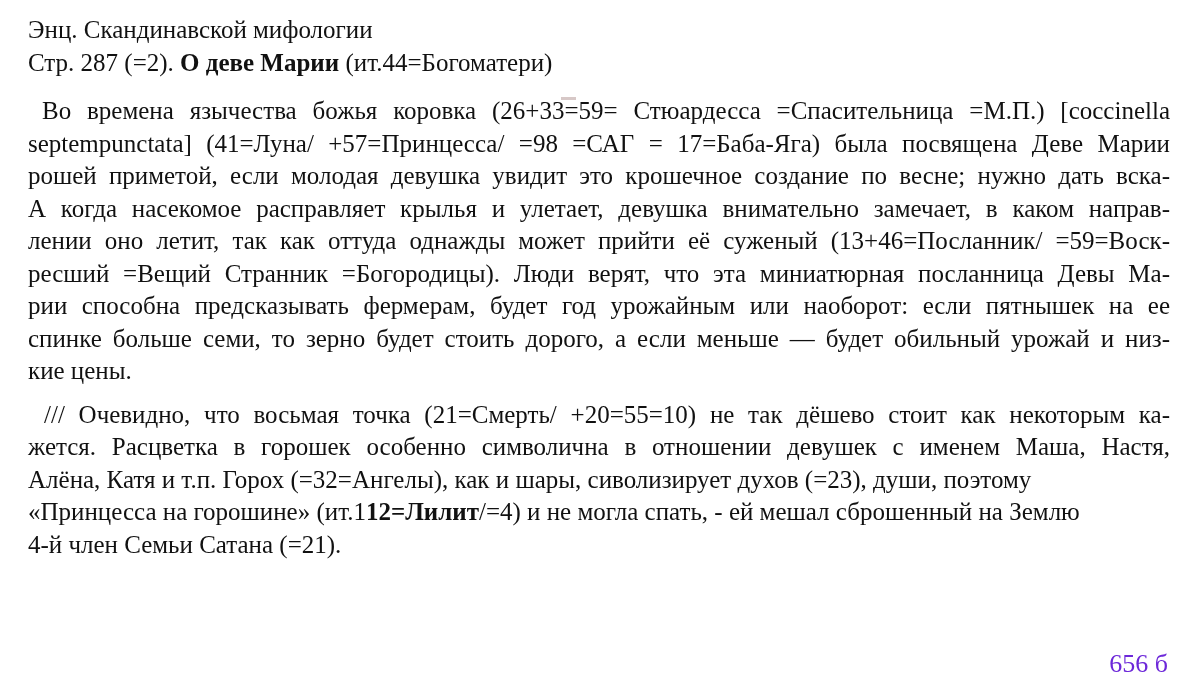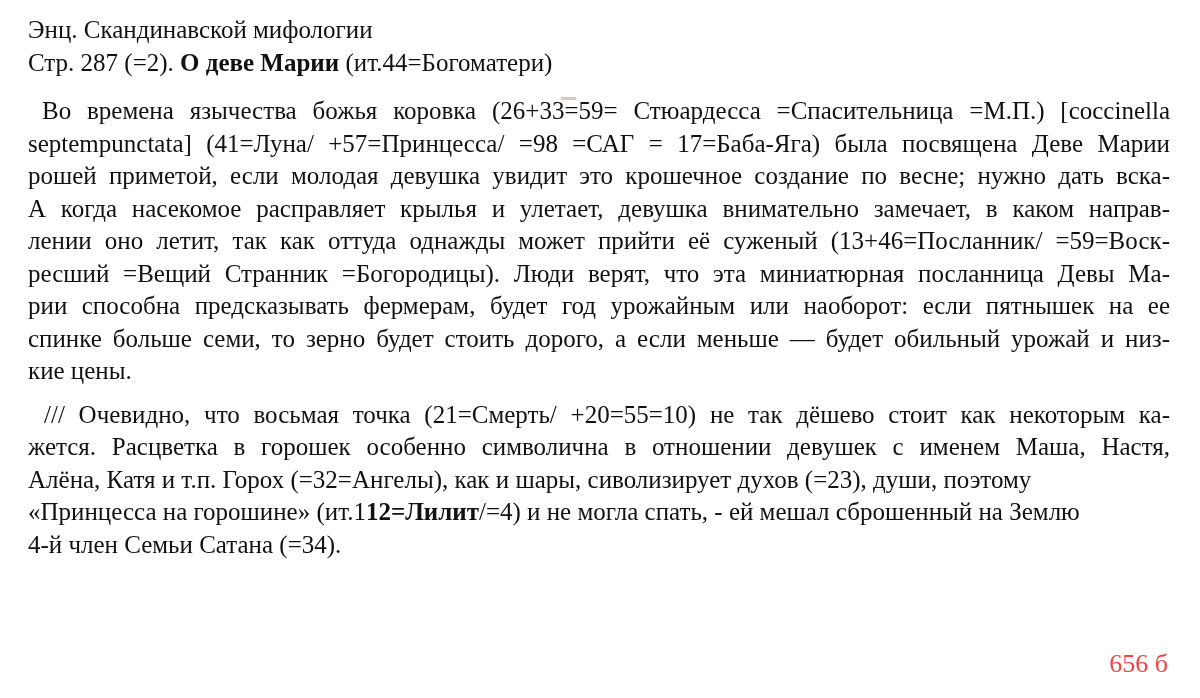--- a/index.html
+++ b/index.html
@@ -39,21 +39,21 @@
     width: 15px;
     height: 3px;
     background: #c9b6b4;
     opacity: 0.75;
   }
   .footer {
     position: absolute;
     right: 32px;
     bottom: 18px;
     font-size: 26px;
-    color: #ef4444;
+    color: #6d28d9;
     line-height: 32px;
   }
 </style>
 </head>
 <body>
 
 <div class="page">
   <div class="content">
 
     <div class="line">Энц. Скандинавской мифологии</div>
@@ -70,21 +70,21 @@
       <div class="line just">рии способна предсказывать фермерам, будет год урожайным или наоборот: если пятнышек на ее</div>
       <div class="line just">спинке больше семи, то зерно будет стоить дорого, а если меньше — будет обильный урожай и низ-</div>
       <div class="line">кие цены.</div>
     </div>
 
     <div class="para2">
       <div class="line just indent2">/// Очевидно, что восьмая точка (21=Смерть/ +20=55=10) не так дёшево стоит как некоторым ка-</div>
       <div class="line just">жется. Расцветка в горошек особенно символична в отношении девушек с именем Маша, Настя,</div>
       <div class="line">Алёна, Катя и т.п. Горох (=32=Ангелы), как и шары, сиволизирует духов (=23), души, поэтому</div>
       <div class="line"><span>«Принцесса на горошине» (ит.1</span><b>12=Лилит</b><span>/=4) и не могла спать, - ей мешал сброшенный на Землю</span></div>
-      <div class="line">4-й член Семьи Сатана (=34).</div>
+      <div class="line">4-й член Семьи Сатана (=21).</div>
     </div>
 
   </div>
 
   <div class="smudge"></div>
 
   <div class="footer">656 б</div>
 </div>
 
 </body></html>

